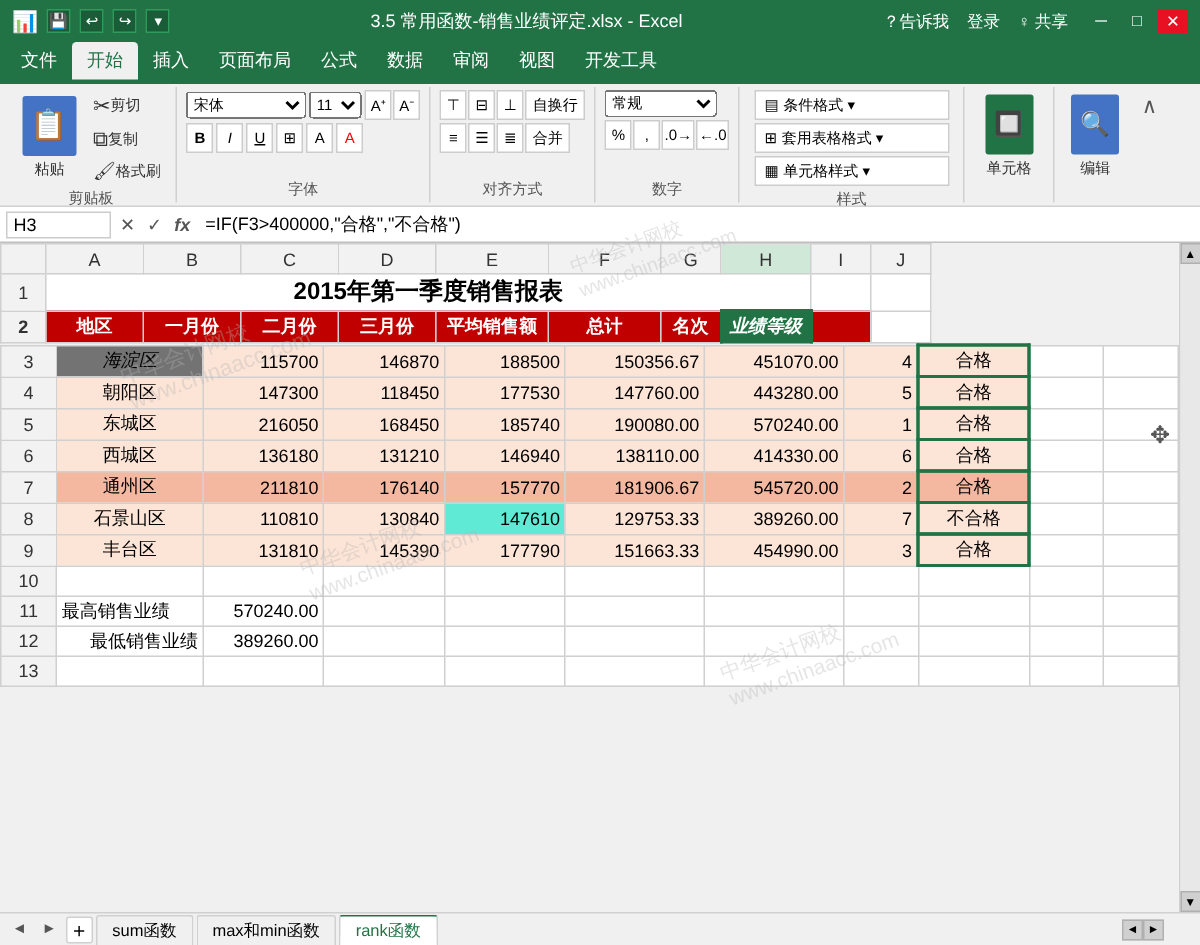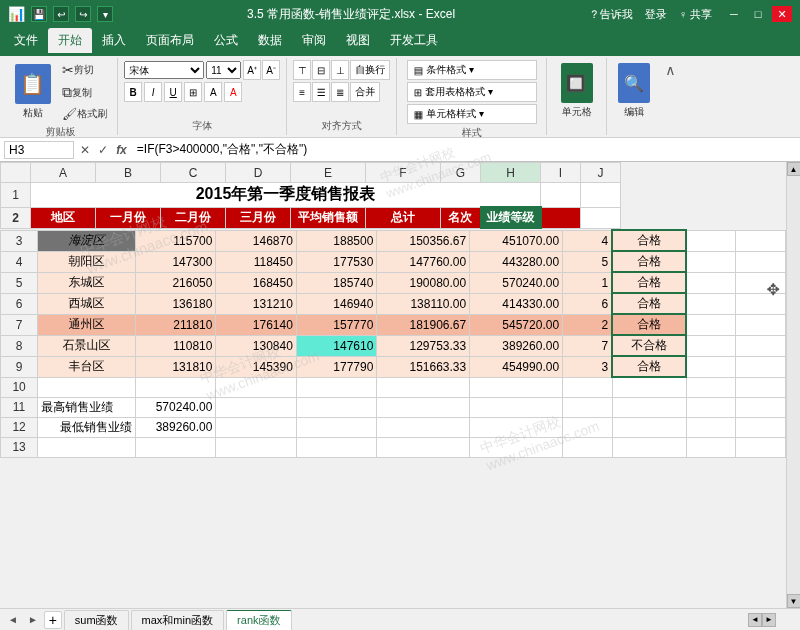--- a/index.html
+++ b/index.html
@@ -383,20 +383,32 @@
         <div style="display:flex; gap:1px;">
           <div class="small-btn" style="width:18px; padding:0; justify-content:center;">≡</div>
           <div class="small-btn" style="width:18px; padding:0; justify-content:center;">☰</div>
           <div class="small-btn" style="width:18px; padding:0; justify-content:center;">≣</div>
           <div class="small-btn" style="padding:0 4px;">合并</div>
         </div>
       </div>
       <div class="ribbon-group-label">对齐方式</div>
     </div>
 
+    <div class="ribbon-group" style="min-width:80px;">
+      <div class="ribbon-group-items" style="flex-direction:column; align-items:flex-start; gap:2px;">
+        <select style="height:18px; font-size:10px; width:75px;"><option>常规</option></select>
+        <div style="display:flex; gap:1px;">
+          <div class="small-btn" style="width:18px; padding:0; justify-content:center;">%</div>
+          <div class="small-btn" style="width:18px; padding:0; justify-content:center;">,</div>
+          <div class="small-btn" style="width:22px; padding:0; justify-content:center;">.0→</div>
+          <div class="small-btn" style="width:22px; padding:0; justify-content:center;">←.0</div>
+        </div>
+      </div>
+      <div class="ribbon-group-label">数字</div>
+    </div>
 
     <div class="ribbon-group" style="min-width:150px;">
       <div class="ribbon-group-items" style="flex-direction:column; gap:2px; align-items:flex-start;">
         <div class="small-btn" style="width:130px;">
           <span>▤</span>条件格式 ▾
         </div>
         <div class="small-btn" style="width:130px;">
           <span>⊞</span>套用表格格式 ▾
         </div>
         <div class="small-btn" style="width:130px;">
@@ -469,21 +481,21 @@
 
             <tr class="header-row">
               <td class="row-header" style="background:#f2f2f2; color:#333;">2</td>
               <td>地区</td>
               <td>一月份</td>
               <td>二月份</td>
               <td>三月份</td>
               <td>平均销售额</td>
               <td>总计</td>
               <td>名次</td>
-              <td style="background:#217346; border:2px solid #217346;">业绩等级</td>
+              <td style="background:#217346; border:2px solid #217346;font-style:italic;">业绩等级</td>
               <td style="background:#c00000;"></td>
               <td style="background:white;"></td>
             </tr>
           </tbody>
         </table>
         <table id="data-table" style="width:100%;">
           <tbody id="data-body">
 
           <tr>
                 <td class="row-header" style="background: rgb(242, 242, 242); color: rgb(51, 51, 51); min-width: 30px;">3</td>

